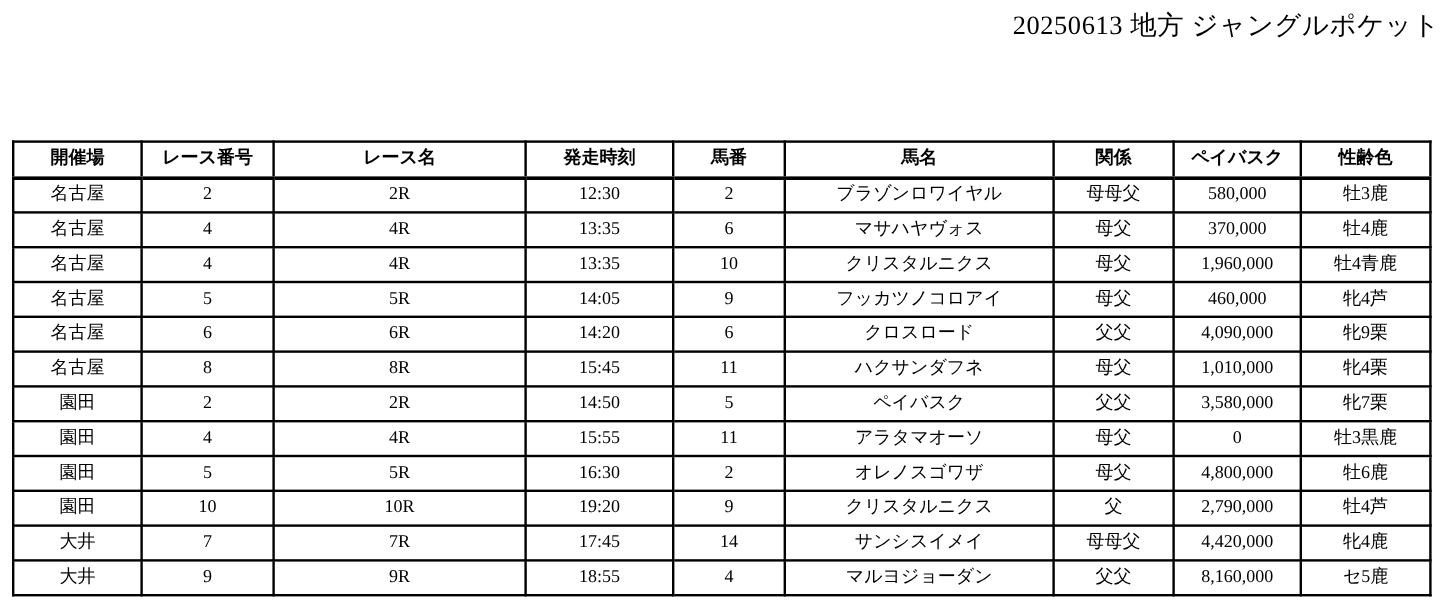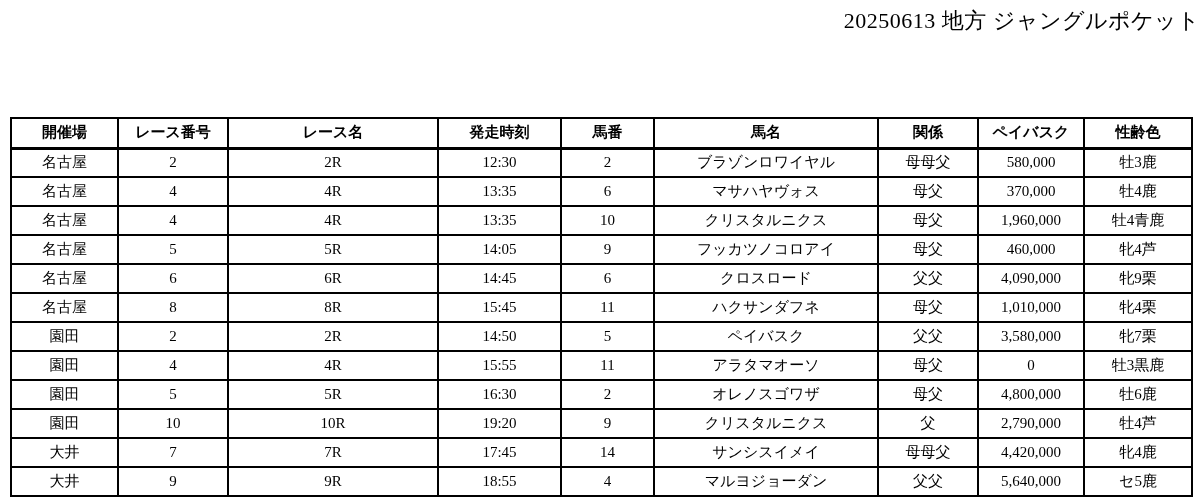--- a/index.html
+++ b/index.html
@@ -135,21 +135,21 @@
         <td>9</td>
         <td>フッカツノコロアイ</td>
         <td>母父</td>
         <td>460,000</td>
         <td>牝4芦</td>
       </tr>
       <tr>
         <td>名古屋</td>
         <td>6</td>
         <td>6R</td>
-        <td>14:45</td>
+        <td>14:20</td>
         <td>6</td>
         <td>クロスロード</td>
         <td>父父</td>
         <td>4,090,000</td>
         <td>牝9栗</td>
       </tr>
       <tr>
         <td>名古屋</td>
         <td>8</td>
         <td>8R</td>
@@ -216,17 +216,17 @@
         <td>牝4鹿</td>
       </tr>
       <tr>
         <td>大井</td>
         <td>9</td>
         <td>9R</td>
         <td>18:55</td>
         <td>4</td>
         <td>マルヨジョーダン</td>
         <td>父父</td>
-        <td>5,640,000</td>
+        <td>8,160,000</td>
         <td>セ5鹿</td>
       </tr>
     </tbody>
 </table>
 
 </body></html>

